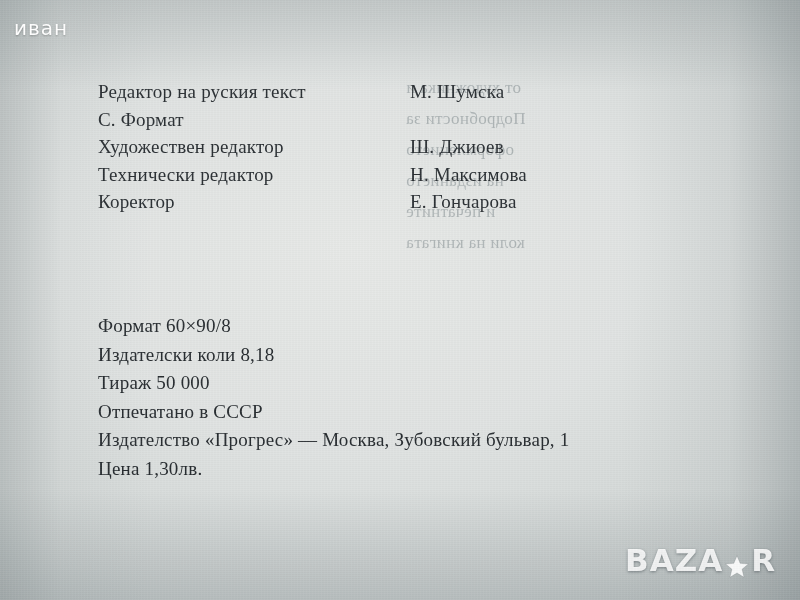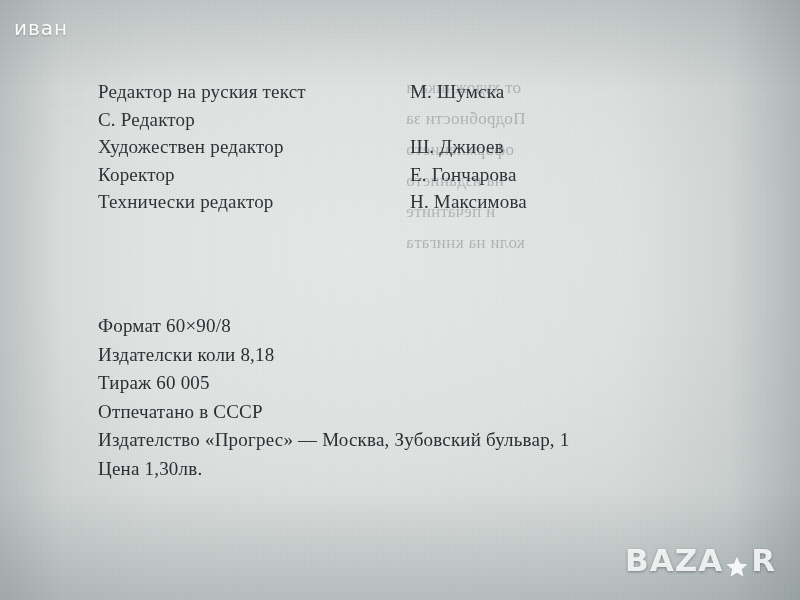--- a/index.html
+++ b/index.html
@@ -148,40 +148,40 @@
   </div>
 
   <div class="corner-mark">иван</div>
 
   <div class="credits">
     <div class="row">
       <span class="role">Редактор на руския текст</span>
       <span class="person">М. Шумска</span>
     </div>
     <div class="row">
-      <span class="person">С. Редактор</span>
+      <span class="person">С. Формат</span>
     </div>
     <div class="row">
       <span class="role">Художествен редактор</span>
       <span class="person">Ш. Джиоев</span>
     </div>
     <div class="row">
+      <span class="role">Технически редактор</span>
+      <span class="person">Н. Максимова</span>
+    </div>
+    <div class="row">
       <span class="role">Коректор</span>
       <span class="person">Е. Гончарова</span>
-    </div>
-    <div class="row">
-      <span class="role">Технически редактор</span>
-      <span class="person">Н. Максимова</span>
     </div>
   </div>
 
   <div class="imprint">
     <div>Формат  60×90/8</div>
     <div>Издателски коли  8,18</div>
-    <div>Тираж  60 005</div>
+    <div>Тираж  50 000</div>
     <div>Отпечатано в СССР</div>
     <div>Издателство «Прогрес» — Москва, Зубовский бульвар, 1</div>
     <div>Цена  1,30лв.</div>
   </div>
 
   <div class="bazar">
     <span>BAZA</span>
     <span class="star">
       <svg viewBox="0 0 24 24" width="26" height="26" aria-hidden="true">
         <path d="M12 1.5 L14.9 8.6 L22.5 9.2 L16.7 14.1 L18.5 21.5 L12 17.5 L5.5 21.5 L7.3 14.1 L1.5 9.2 L9.1 8.6 Z" fill="rgba(255,255,255,0.9)" stroke="rgba(90,100,105,0.35)" stroke-width="0.6"></path>

